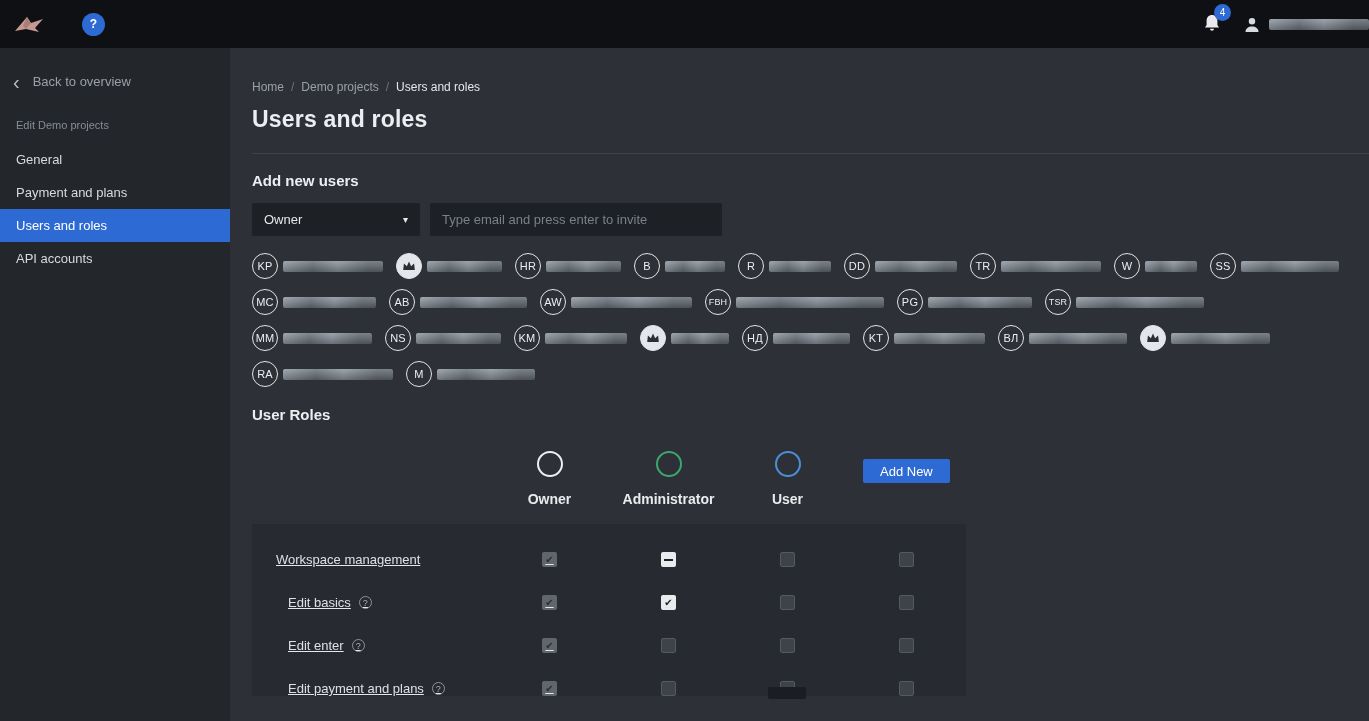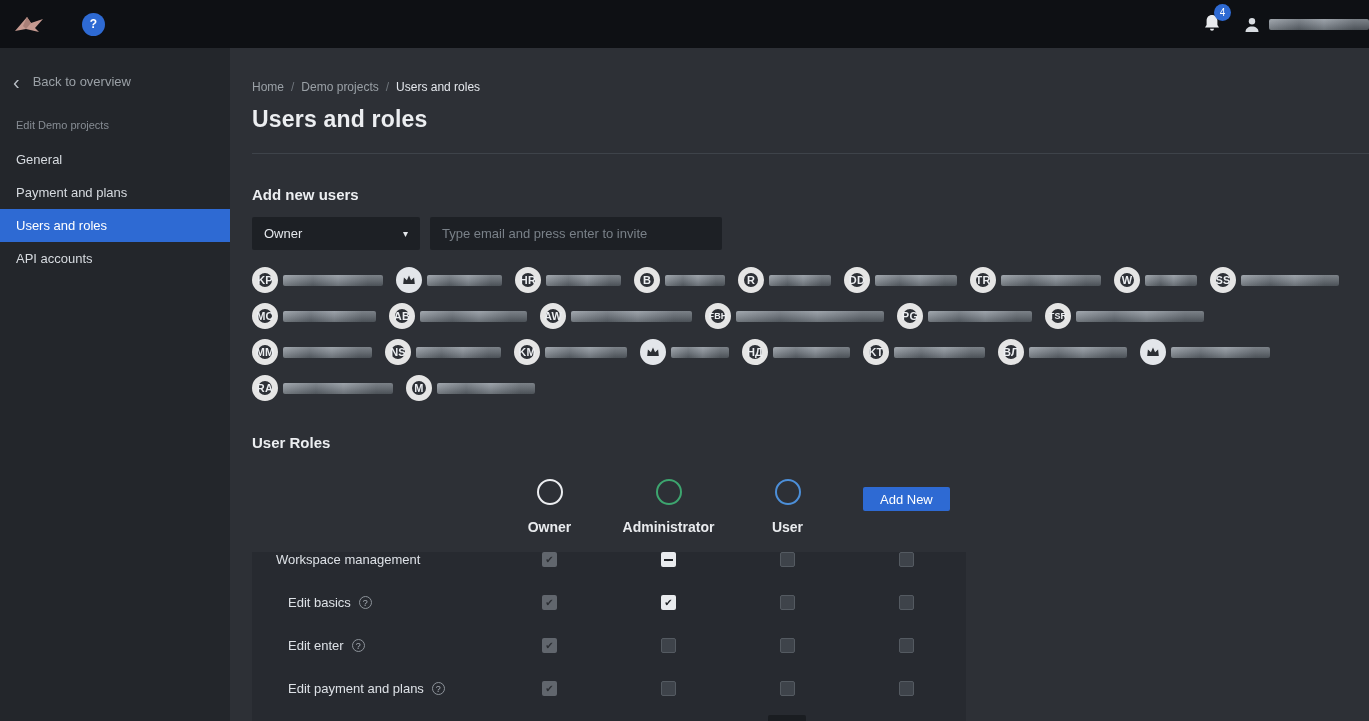--- a/index.html
+++ b/index.html
@@ -54,43 +54,43 @@
   .main {
     position:absolute; left:230px; top:48px; right:0; bottom:0;
     background:#2d3036; padding:32px 0 0 22px; overflow:hidden;
   }
   .breadcrumb { font-size:12px; color:#9aa0a6; display:flex; gap:7px; align-items:center; }
   .bc-item { cursor:pointer; }
   .bc-item.current { color:#e4e7ec; }
   .bc-sep { color:#6f757c; }
   .page-title { margin-top:12px; font-size:23px; font-weight:bold; color:#eceef1; letter-spacing:0.2px; }
   .divider { height:1px; background:#3e434a; margin-top:20px; }
-  .section-heading { margin-top:32px; font-size:15px; font-weight:bold; color:#eceef1; }
+  .section-heading { margin-top:18px; font-size:15px; font-weight:bold; color:#eceef1; }
 
   .controls-row { display:flex; gap:10px; margin-top:14px; }
   .role-select {
     width:168px; height:33px; background:#1d2025; border-radius:2px;
     display:flex; align-items:center; justify-content:space-between;
     padding:0 12px; font-size:13px; color:#e4e7ec; cursor:pointer;
   }
   .caret { font-size:10px; color:#e4e7ec; }
   .email-input {
     width:292px; height:33px; background:#1d2025; border:none; border-radius:2px;
     padding:0 12px; font-size:13px; color:#e4e7ec; font-family:inherit;
   }
   .email-input::placeholder { color:#798088; }
 
   
   .user-list { margin-top:16px; }
   .user-row { display:flex; align-items:center; height:28px; margin-bottom:8px; }
   .user-entry { display:flex; align-items:center; margin-right:13px; cursor:pointer; }
   .avatar {
     width:26px; height:26px; flex:none;
-    border:6px solid #e5e5e5; border-radius:50%;
-    color:#eceef1; font-size:11px; font-weight:bold; letter-spacing:0.2px;
+    border:1px solid #e5e5e5; border-radius:50%;
+    color:#eceef1; font-size:11px; font-weight:normal; letter-spacing:0.2px;
     display:flex; align-items:center; justify-content:center; margin-right:5px;
   }
   .avatar.small { font-size:9px; }
   .avatar.crown { background:#e3e6ea; border-color:#e3e6ea; }
   .name-bar {
     height:11px; border-radius:2px;
     background:
       linear-gradient(90deg, rgba(255,255,255,0.14), rgba(0,0,0,0.12) 30%, rgba(255,255,255,0.10) 55%, rgba(0,0,0,0.16) 85%),
       linear-gradient(180deg,#939aa2 0%,#7b828a 45%,#5a6168 100%);
   }
@@ -103,21 +103,21 @@
   .role-circle { width:26px; height:26px; border-radius:50%; border:2px solid #fff; background:transparent; cursor:pointer; }
   .role-label { margin-top:14px; font-size:14px; font-weight:bold; color:#e9ebee; }
   .add-new-btn {
     margin-left:16px; margin-top:8px; height:24px; padding:0 17px;
     background:var(--accent); color:#fff; border:none; border-radius:2px;
     font-size:13px; font-family:inherit; cursor:pointer;
   }
 
   
   .permissions-table { margin-top:17px; width:714px; background:#272a30; position:relative; }
-  .perm-row { display:flex; align-items:flex-start; height:43px; }
+  .perm-row { display:flex; align-items:flex-end; height:43px;text-decoration:underline; }
   .perm-label {
     width:238px; flex:none; display:flex; align-items:center;
     font-size:13px; color:#dde1e6; padding-left:24px;
   }
   .perm-label.indent { padding-left:36px; }
   .help-ic {
     margin-left:8px; width:13px; height:13px; flex:none;
     border:1px solid #8d939a; border-radius:50%; color:#aab0b7; font-size:9px;
     display:inline-flex; align-items:center; justify-content:center; cursor:pointer;
   }

